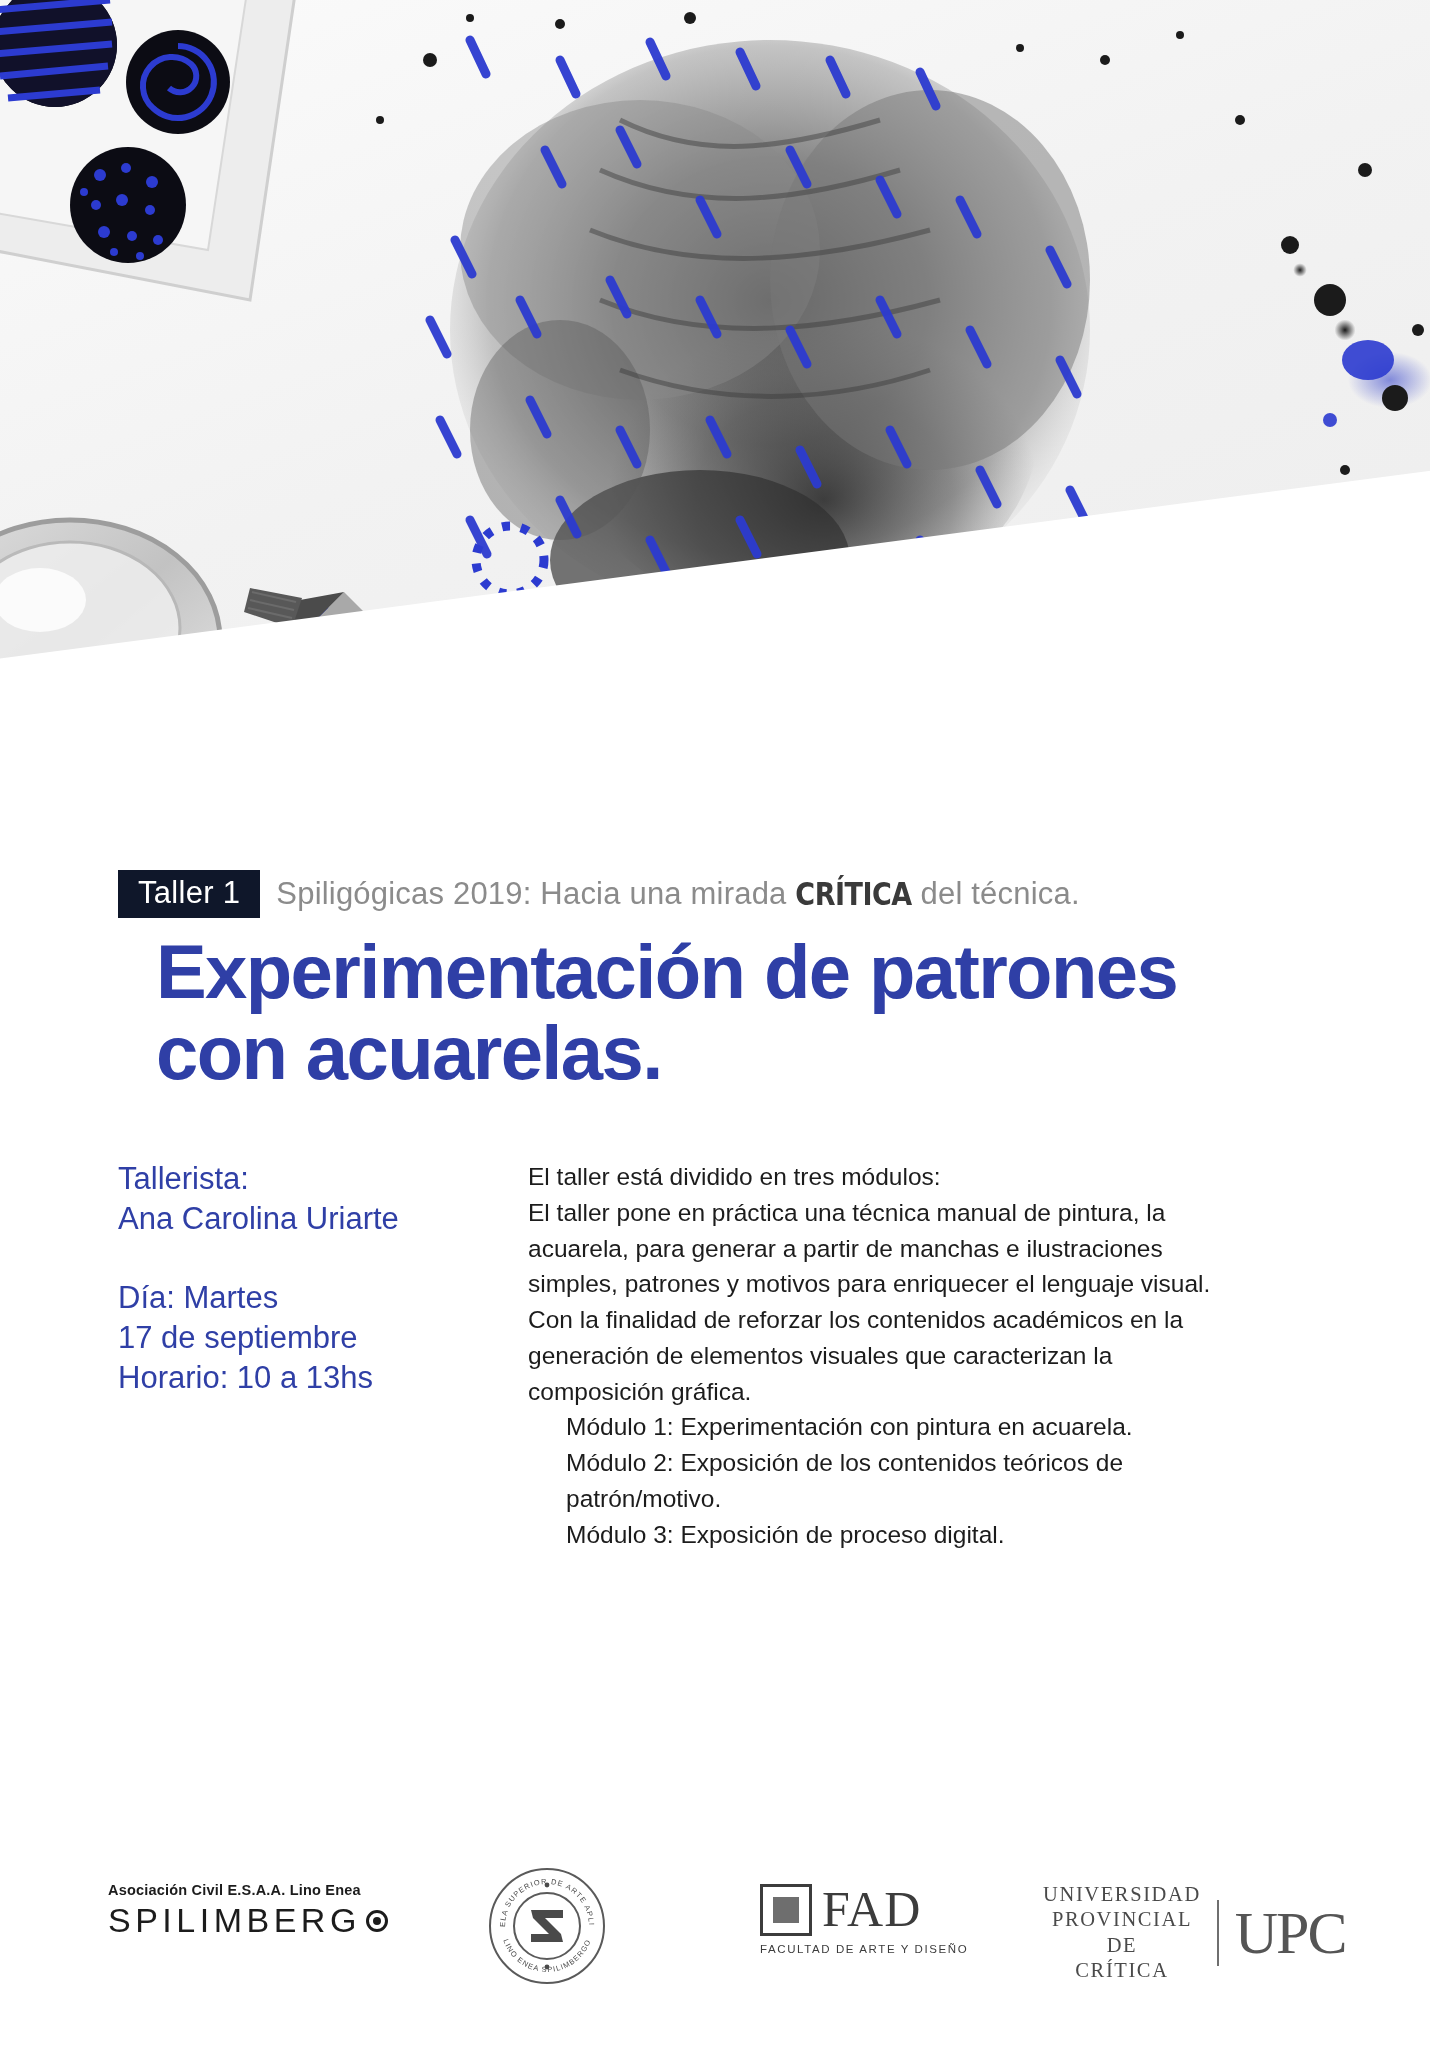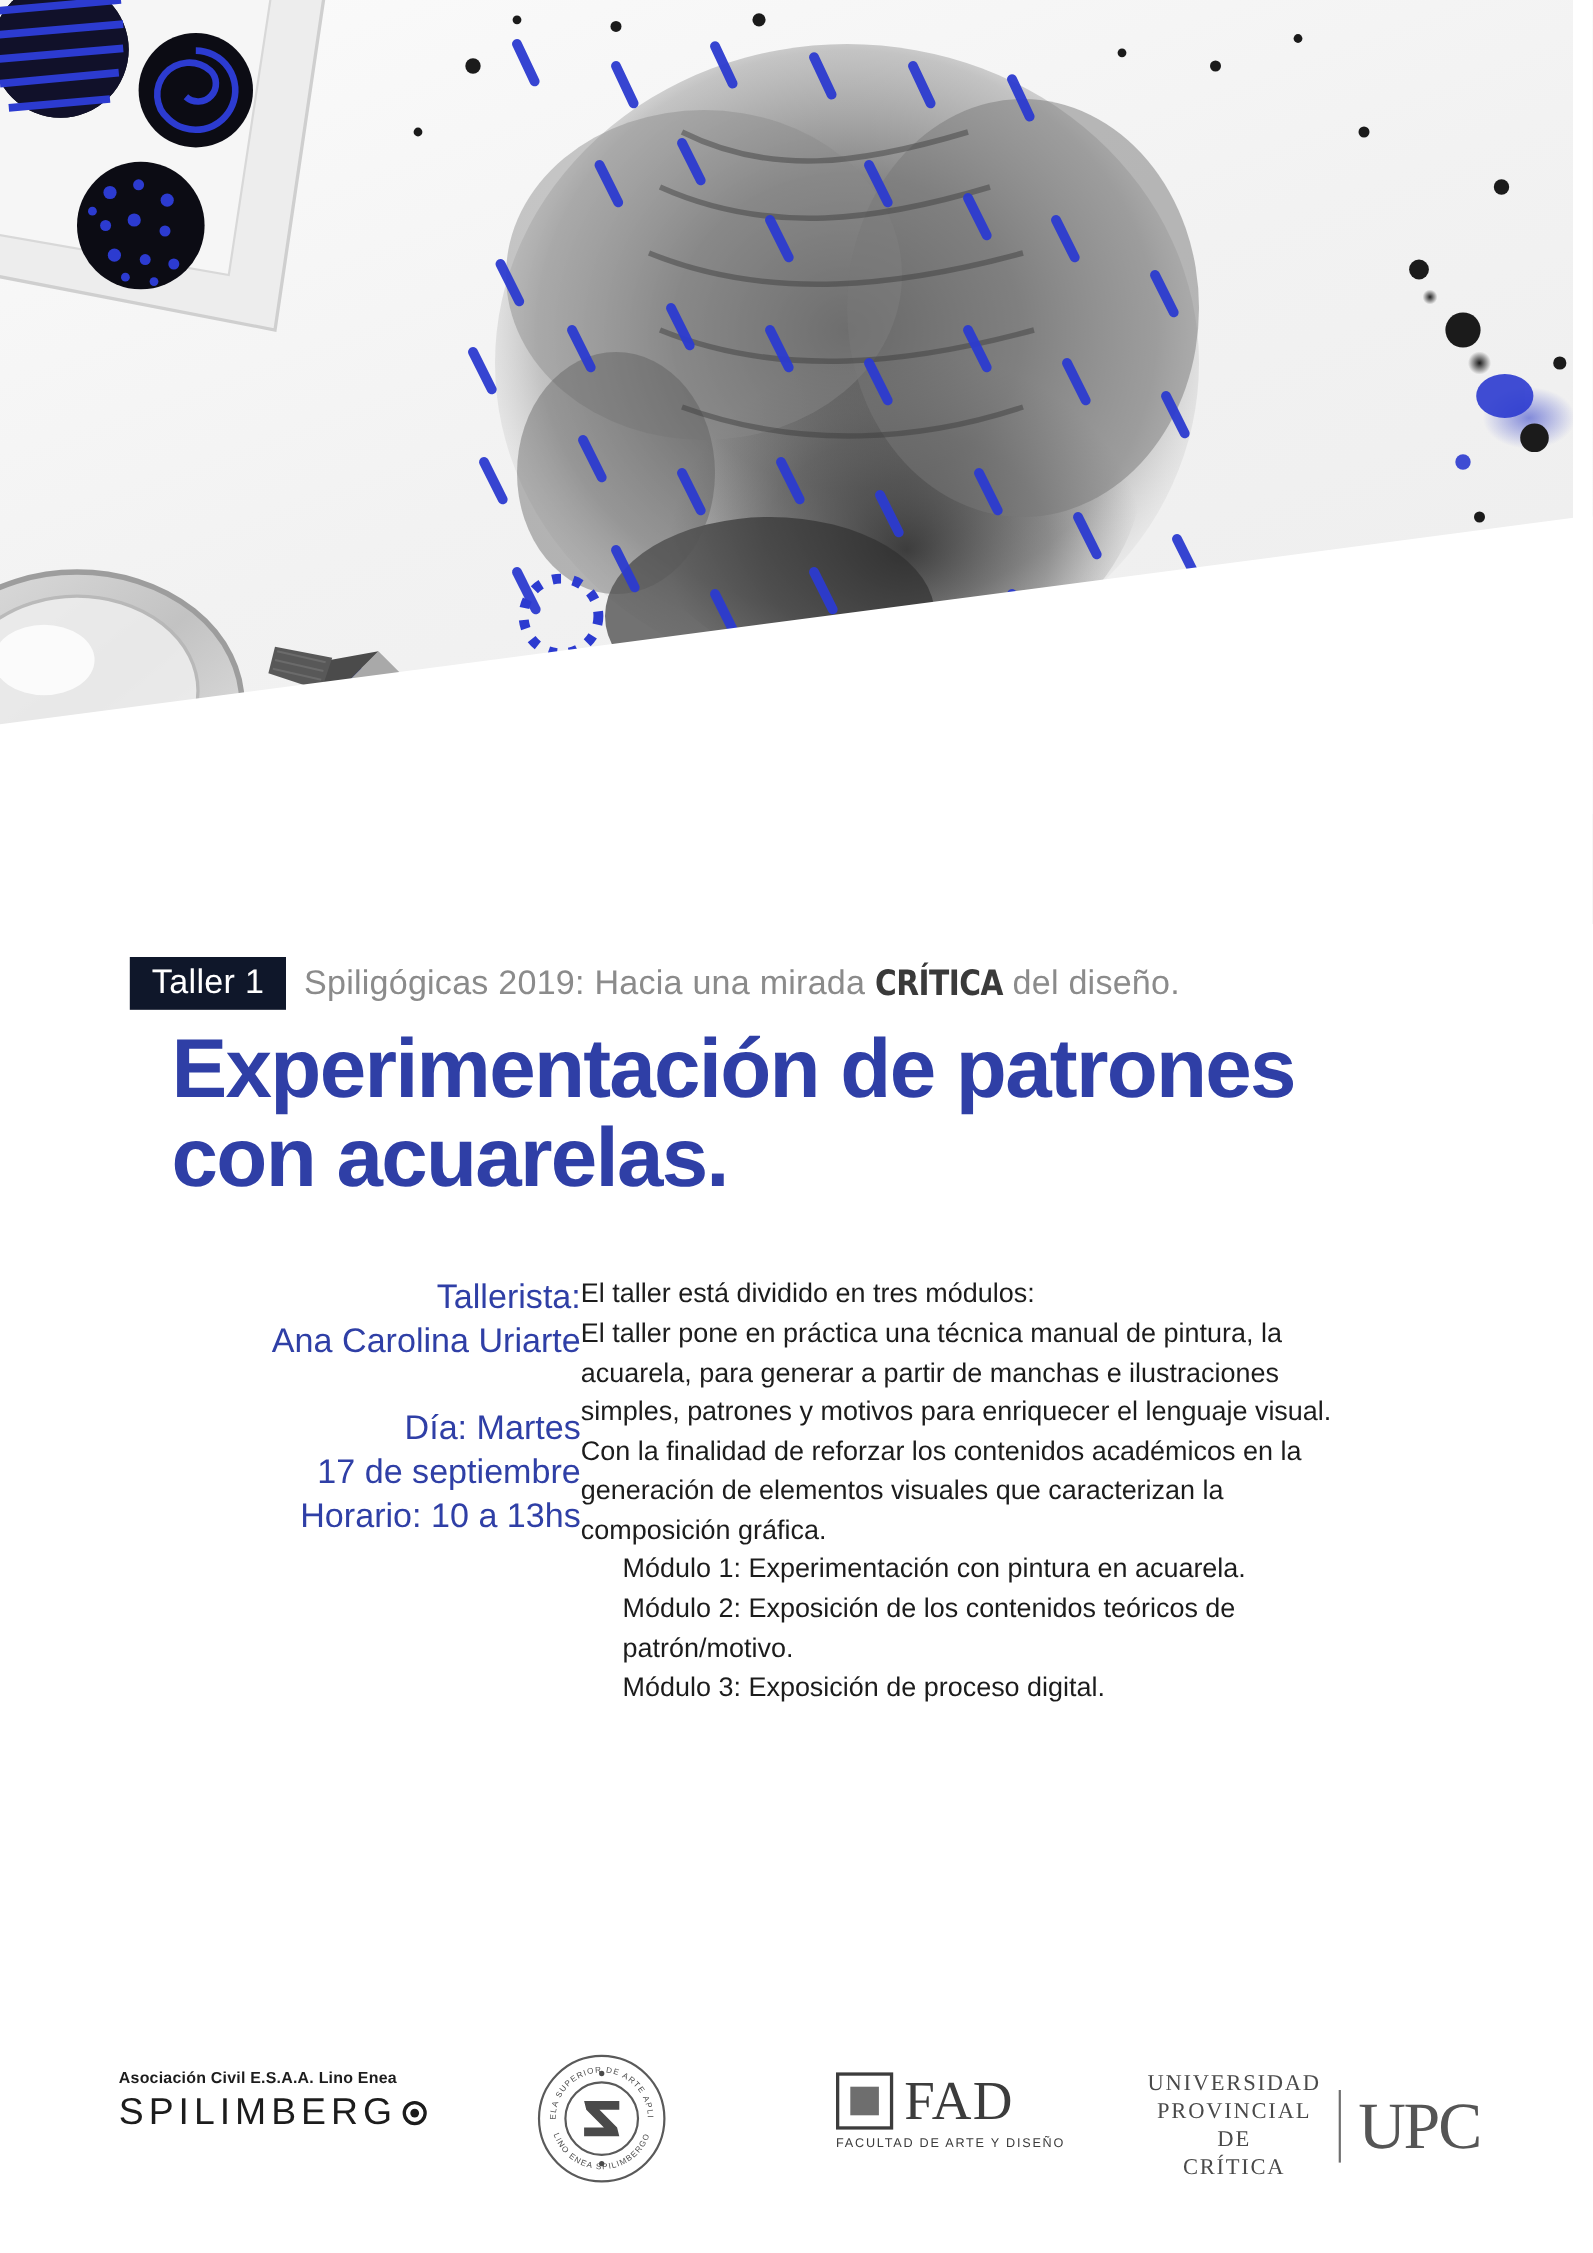--- a/index.html
+++ b/index.html
@@ -112,21 +112,20 @@
     padding-left: 118px;
   }
 
   .col-left {
     width: 410px;
     flex: 0 0 410px;
     color: #2f3fa6;
     font-size: 31px;
     line-height: 1.28;
     font-weight: 400;
-    text-align: right;
   }
   .col-left .block + .block { margin-top: 40px; }
 
   .col-right {
     flex: 1 1 auto;
     max-width: 690px;
     color: #1c1c1c;
     font-size: 24.5px;
     line-height: 1.46;
     font-weight: 400;
@@ -441,21 +440,21 @@
     <path d="M0,660 L1448,470" stroke="#ffffff" stroke-width="3"></path>
   </svg>
 
   <div class="hero-right-trim"></div>
 </div>
 
 <div class="content">
 
   <div class="kicker-row">
     <span class="badge">Taller 1</span>
-    <span class="kicker-text"><span>Spiligógicas 2019: Hacia una mirada </span><span class="critica">CRÍTICA</span><span> del diseño.</span></span>
+    <span class="kicker-text"><span>Spiligógicas 2019: Hacia una mirada </span><span class="critica">CRÍTICA</span><span> del técnica.</span></span>
   </div>
 
   <h1 class="title">Experimentación de patrones con acuarelas.</h1>
 
   <div class="two-cols">
 
     <div class="col-left">
       <div class="block">
         <div>Tallerista:</div>
         <div>Ana Carolina Uriarte</div>

